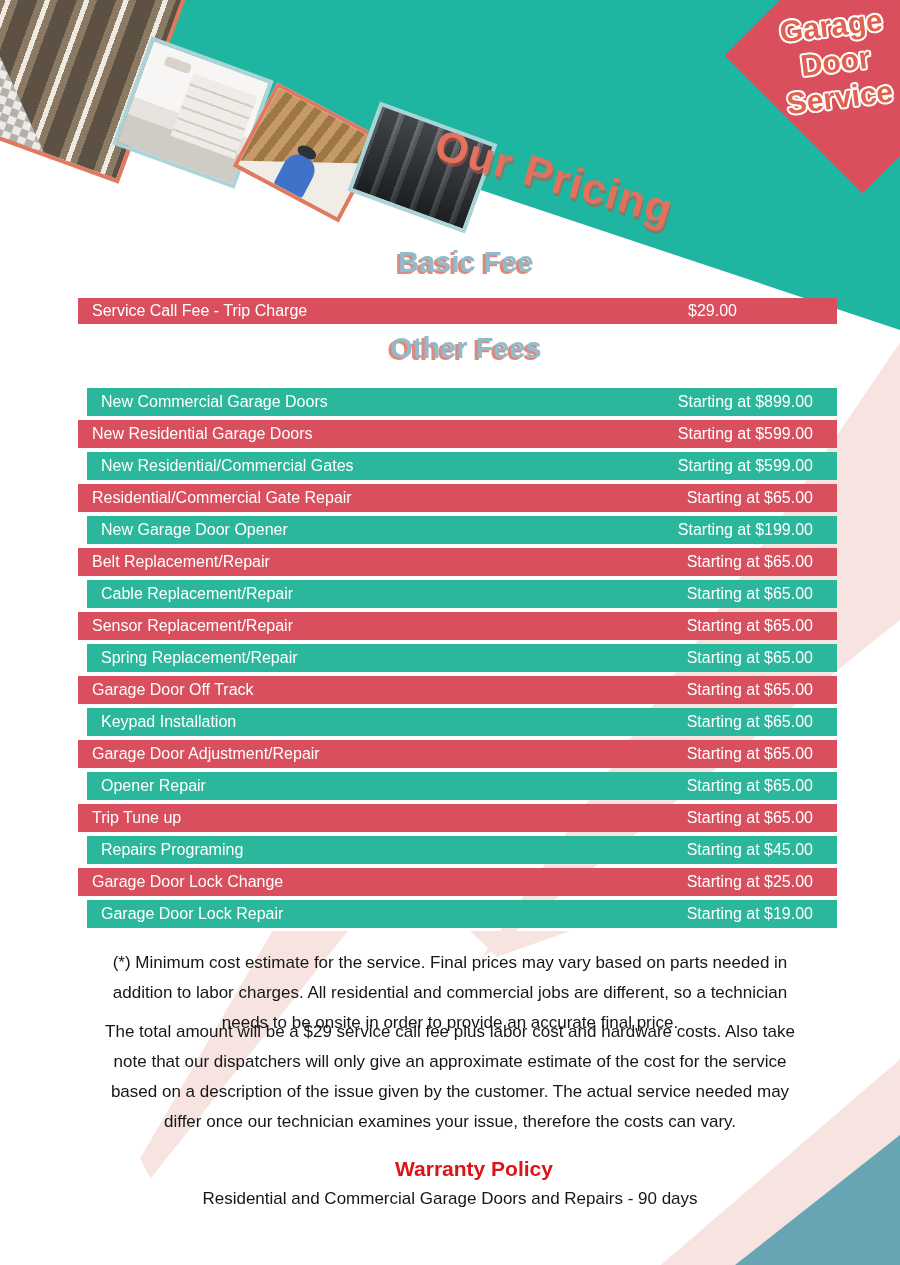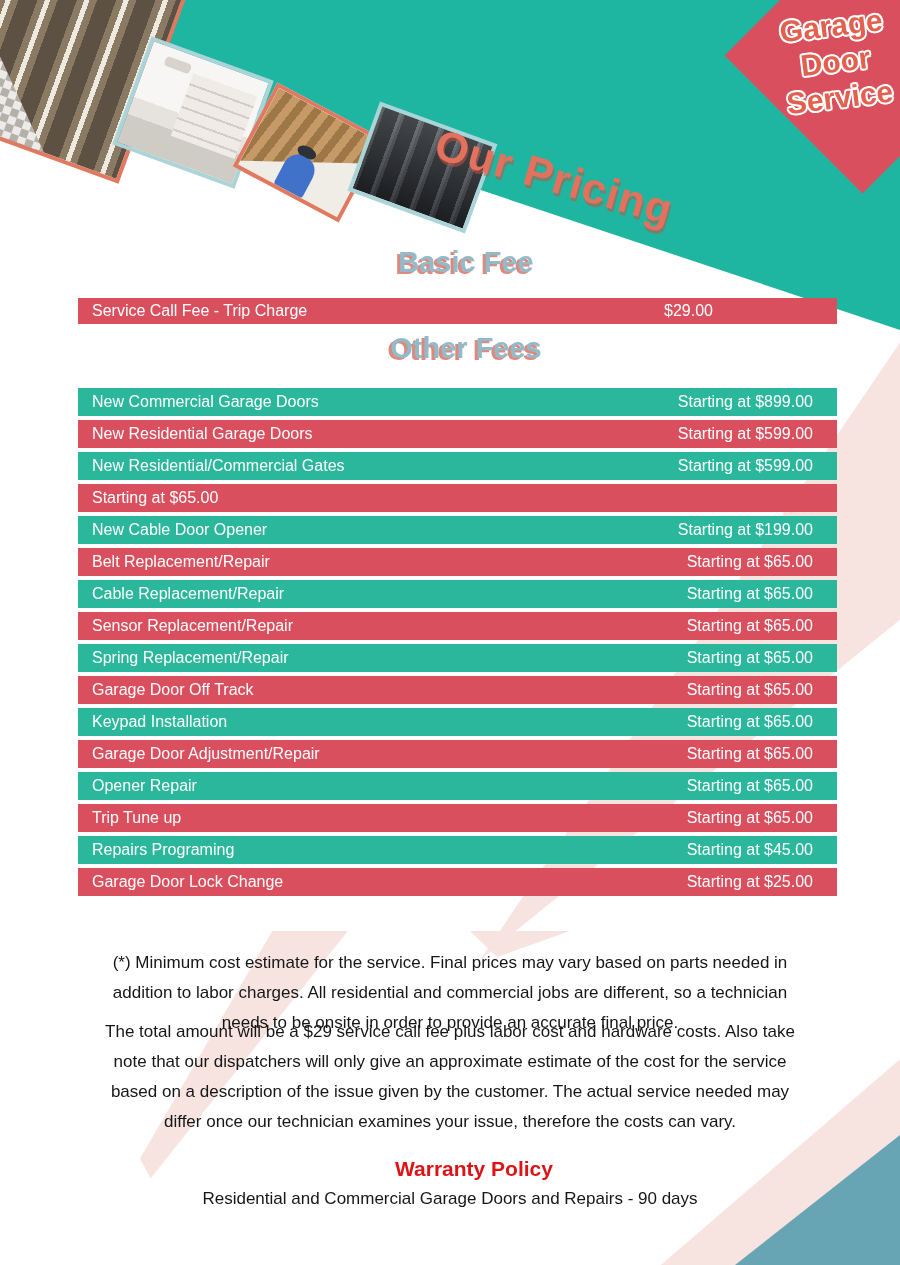--- a/index.html
+++ b/index.html
@@ -65,26 +65,26 @@
   .section-heading{position:absolute;left:8px;width:100%;z-index:2;text-align:center;
     font-size:29px;font-weight:bold;color:var(--heading_text);
     text-shadow:-3px 2px 0 var(--heading_shadow);padding-left:8px;}
   .heading-basic{top:246px;}
   .heading-other{top:332px;}
 
   
   .basic-bar{position:absolute;left:78px;top:298px;width:759px;height:26px;z-index:2;
     background:var(--red_row);color:#fff;font-size:16px;display:flex;align-items:center;
     padding-left:14px;box-sizing:border-box;}
-  .basic-bar .fee-price{position:absolute;right:124px;}
+  .basic-bar .fee-price{position:absolute;right:100px;}
   .fee-table{position:absolute;left:78px;top:388px;width:759px;z-index:2;}
   .fee-row{height:28px;margin-bottom:4px;display:flex;justify-content:space-between;
     align-items:center;padding:0 24px 0 14px;font-size:16px;color:#fff;}
   .fee-row:last-child{margin-bottom:0;}
-  .row-teal{background:var(--teal_row);}
+  .row-teal{background:var(--teal_row);margin-left:9px;}
   .row-red{background:var(--red_row);}
 
   
   .note-text{position:absolute;z-index:2;text-align:center;color:#161616;
     font-size:17px;line-height:30px;white-space:pre-line;}
   .disclaimer{left:60px;top:948px;width:780px;}
   .note-red-heading{position:absolute;left:0;width:100%;z-index:2;text-align:center;
     font-size:21px;font-weight:bold;color:var(--note_red);}
   .please-note-heading{top:1030px;}
   .note-body{left:55px;top:1017px;width:790px;}
@@ -142,24 +142,25 @@
       </div>
       <div class="fee-row row-red">
         <span class="fee-label">New Residential Garage Doors</span>
         <span class="fee-price">Starting at $599.00</span>
       </div>
       <div class="fee-row row-teal">
         <span class="fee-label">New Residential/Commercial Gates</span>
         <span class="fee-price">Starting at $599.00</span>
       </div>
       <div class="fee-row row-red">
-        <span class="fee-price">Starting at $65.00</span>
-      </div>
-      <div class="fee-row row-teal">
-        <span class="fee-label">New Cable Door Opener</span>
+        <span class="fee-label">Residential/Commercial Gate Repair</span>
+        <span class="fee-price">Starting at $65.00</span>
+      </div>
+      <div class="fee-row row-teal">
+        <span class="fee-label">New Garage Door Opener</span>
         <span class="fee-price">Starting at $199.00</span>
       </div>
       <div class="fee-row row-red">
         <span class="fee-label">Belt Replacement/Repair</span>
         <span class="fee-price">Starting at $65.00</span>
       </div>
       <div class="fee-row row-teal">
         <span class="fee-label">Cable Replacement/Repair</span>
         <span class="fee-price">Starting at $65.00</span>
       </div>
@@ -191,20 +192,24 @@
         <span class="fee-label">Trip Tune up</span>
         <span class="fee-price">Starting at $65.00</span>
       </div>
       <div class="fee-row row-teal">
         <span class="fee-label">Repairs Programing</span>
         <span class="fee-price">Starting at $45.00</span>
       </div>
       <div class="fee-row row-red">
         <span class="fee-label">Garage Door Lock Change</span>
         <span class="fee-price">Starting at $25.00</span>
+      </div>
+      <div class="fee-row row-teal">
+        <span class="fee-label">Garage Door Lock Repair</span>
+        <span class="fee-price">Starting at $19.00</span>
       </div>
     </div>
 
   <div class="note-text disclaimer">(*) Minimum cost estimate for the service. Final prices may vary based on parts needed in
 addition to labor charges. All residential and commercial jobs are different, so a technician
 needs to be onsite in order to provide an accurate final price.</div>
   <div class="note-text note-body">The total amount will be a $29 service call fee plus labor cost and hardware costs. Also take
 note that our dispatchers will only give an approximate estimate of the cost for the service
 based on a description of the issue given by the customer. The actual service needed may
 differ once our technician examines your issue, therefore the costs can vary.</div>

